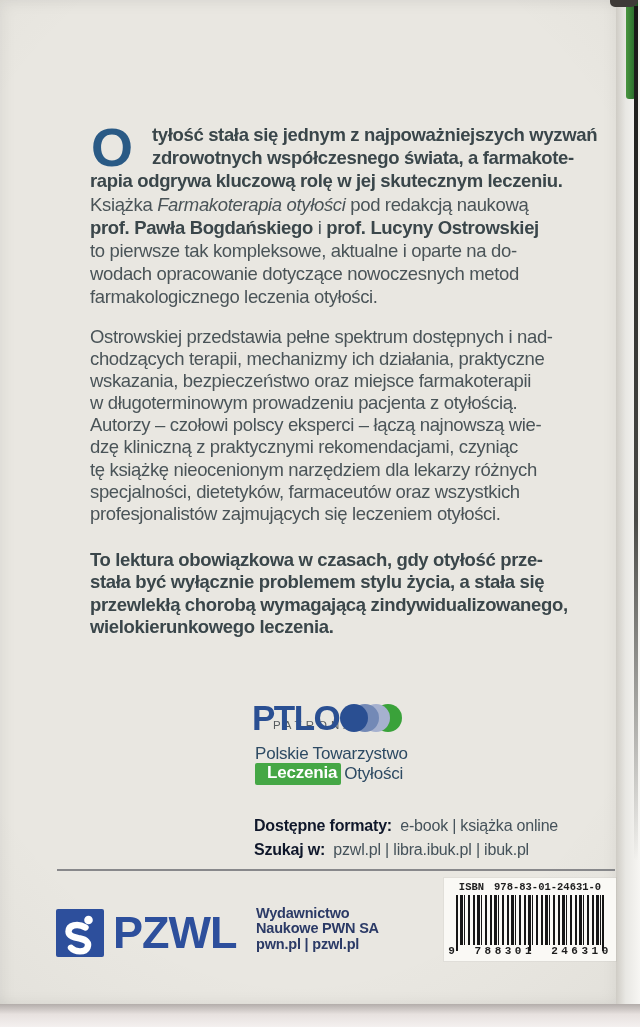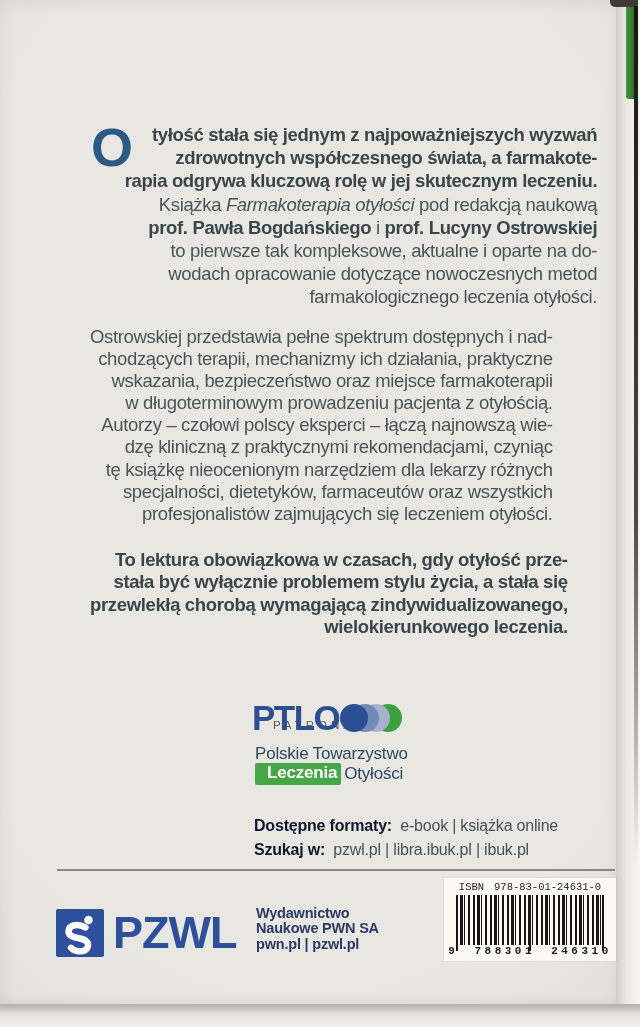--- a/index.html
+++ b/index.html
@@ -18,21 +18,21 @@
   .green-edge{position:absolute;left:626px;top:0;width:12px;height:99px;
     background:linear-gradient(90deg,#48953f,#2b6e2c 70%,#1d4a1f);border-radius:0 0 5px 3px;}
   .dark-line{position:absolute;left:634px;top:6px;width:4px;height:855px;
     background:linear-gradient(#161614,#4a4a46 60%,rgba(74,74,70,0));}
   .top-notch{position:absolute;left:610px;top:0;width:28px;height:7px;background:#3e3a37;border-radius:0 0 7px 5px;}
   .photo-bottom{position:absolute;left:0;top:1004px;width:640px;height:23px;
     background:linear-gradient(#b3adaa,#e7e1df 45%,#f4f0ef 100%);}
 
   
   .p{position:absolute;font-size:18.5px;color:#4a5458;letter-spacing:-0.35px;}
-  .line{white-space:nowrap;text-align:right;}
+  .line{white-space:nowrap;}
   #p1{left:90px;top:123px;line-height:23.2px;}
   #p1 .indent{padding-left:62px;}
   #p2{left:90px;top:326px;line-height:22.1px;}
   #p3{left:90px;top:549px;line-height:22.3px;font-weight:700;color:#3a464a;}
   .seg-b{font-weight:700;color:#3a464a;}
   .seg-i{font-style:italic;}
   .dropcap{position:absolute;left:91px;top:125px;font-size:54px;line-height:44px;font-weight:700;color:#2a5a85;}
 
   
   .patronat-label{position:absolute;left:253px;top:687px;width:132px;text-align:center;
@@ -60,21 +60,21 @@
   .pzwl-square{position:absolute;left:56px;top:909px;width:48px;height:48px;background:#2d4f9c;border-radius:2px;}
   .pzwl-text{position:absolute;left:113px;top:910px;font-size:45px;line-height:46px;font-weight:800;
     color:#2d4f9c;letter-spacing:-1px;}
   .pub{position:absolute;left:256px;top:906px;font-size:14.5px;line-height:15.4px;font-weight:700;
     color:#2b3a66;letter-spacing:-0.2px;}
 
   
   .barcode{position:absolute;left:444px;top:878px;width:172px;height:83px;background:#faf9f5;
     box-shadow:0 0 0 1px rgba(0,0,0,.03);}
   .isbn-line{position:absolute;left:0;top:3px;width:100%;display:flex;justify-content:center;gap:10px;
-    font-family:"Liberation Mono",monospace;font-size:10.5px;font-weight:400;color:#1e1e1e;letter-spacing:0;}
+    font-family:"Liberation Mono",monospace;font-size:10.5px;font-weight:700;color:#1e1e1e;letter-spacing:0;}
   .bars{position:absolute;left:12px;top:17px;width:148px;height:50px;
     background:repeating-linear-gradient(90deg,#161616 0 2px,transparent 2px 4px,#161616 4px 7px,
       transparent 7px 8px,#161616 8px 9px,transparent 9px 12px,#161616 12px 14px,transparent 14px 17px);}
   .guard{position:absolute;top:17px;width:2px;height:56px;background:#161616;}
   .g1{left:12px;} .g2{left:85px;} .g3{left:158px;}
   .digits{position:absolute;left:0;top:67px;width:100%;text-align:center;
     font-family:"Liberation Mono",monospace;font-size:11px;font-weight:700;color:#1e1e1e;
     letter-spacing:3.5px;word-spacing:6px;}
 </style>
 </head>

